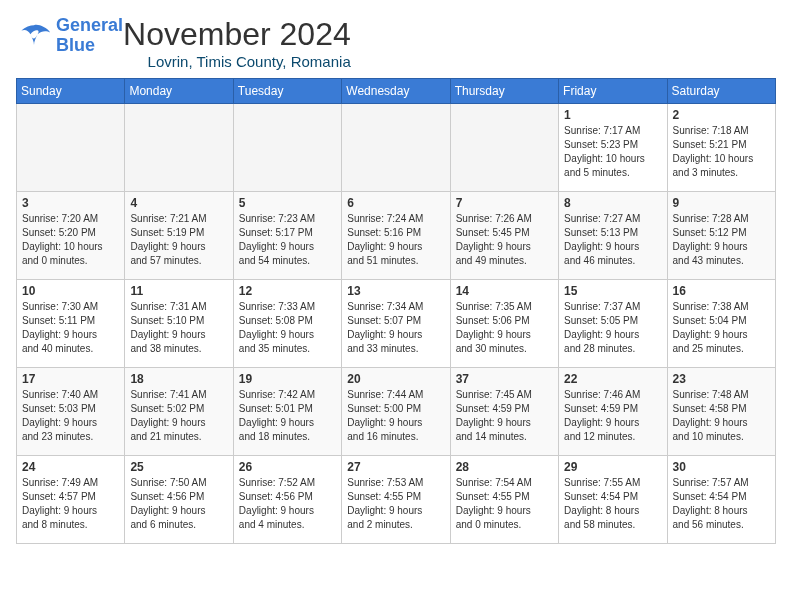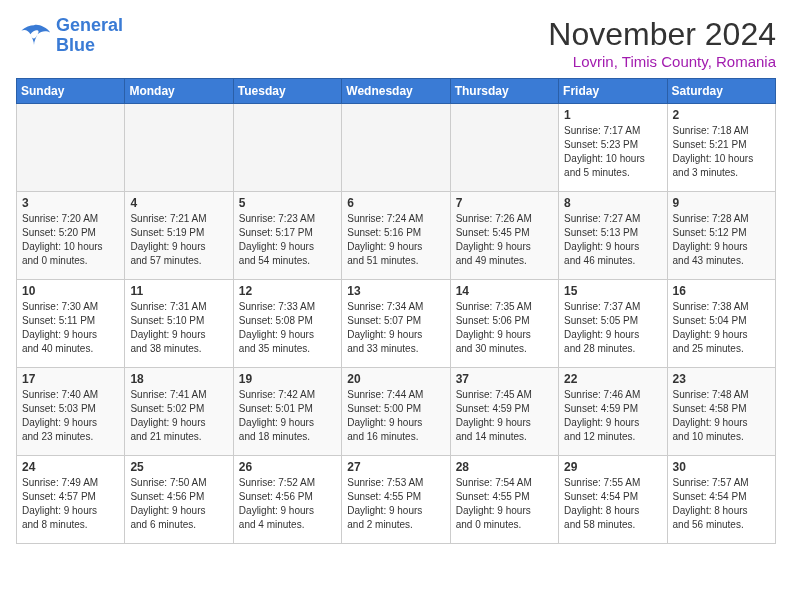--- a/index.html
+++ b/index.html
@@ -5,21 +5,21 @@
     * { margin: 0; padding: 0; box-sizing: border-box; }
     body {
       font-family: Arial, sans-serif;
       background: #fff;
       width: 792px;
       min-height: 612px;
       padding: 16px;
     }
     .header {
       display: flex;
-      justify-content: space-between;
+      justify-content: flex-start;
       align-items: flex-start;
       margin-bottom: 8px;
     }
     .logo {
       display: flex;
       align-items: center;
       gap: 4px;
     }
     .logo-text {
       font-size: 18px;
@@ -37,32 +37,32 @@
     .title-block {
       text-align: right;
     }
     .month-title {
       font-size: 32px;
       font-weight: normal;
       color: #333;
     }
     .subtitle {
       font-size: 15px;
-      color: #a21caf;
+      color: #0c4a6e;
     }
     .calendar {
       width: 100%;
       border-collapse: collapse;
       table-layout: fixed;
     }
     .calendar th {
       background: #3a7bd5;
       color: #fff;
       font-size: 12px;
-      font-weight: bold;
+      font-weight: normal;
       padding: 5px 4px;
       text-align: left;
       border: 1px solid #2a5fa8;
     }
     .calendar td {
       vertical-align: top;
       border: 1px solid #ccc;
       padding: 4px 5px;
       font-size: 10px;
       color: #333;

